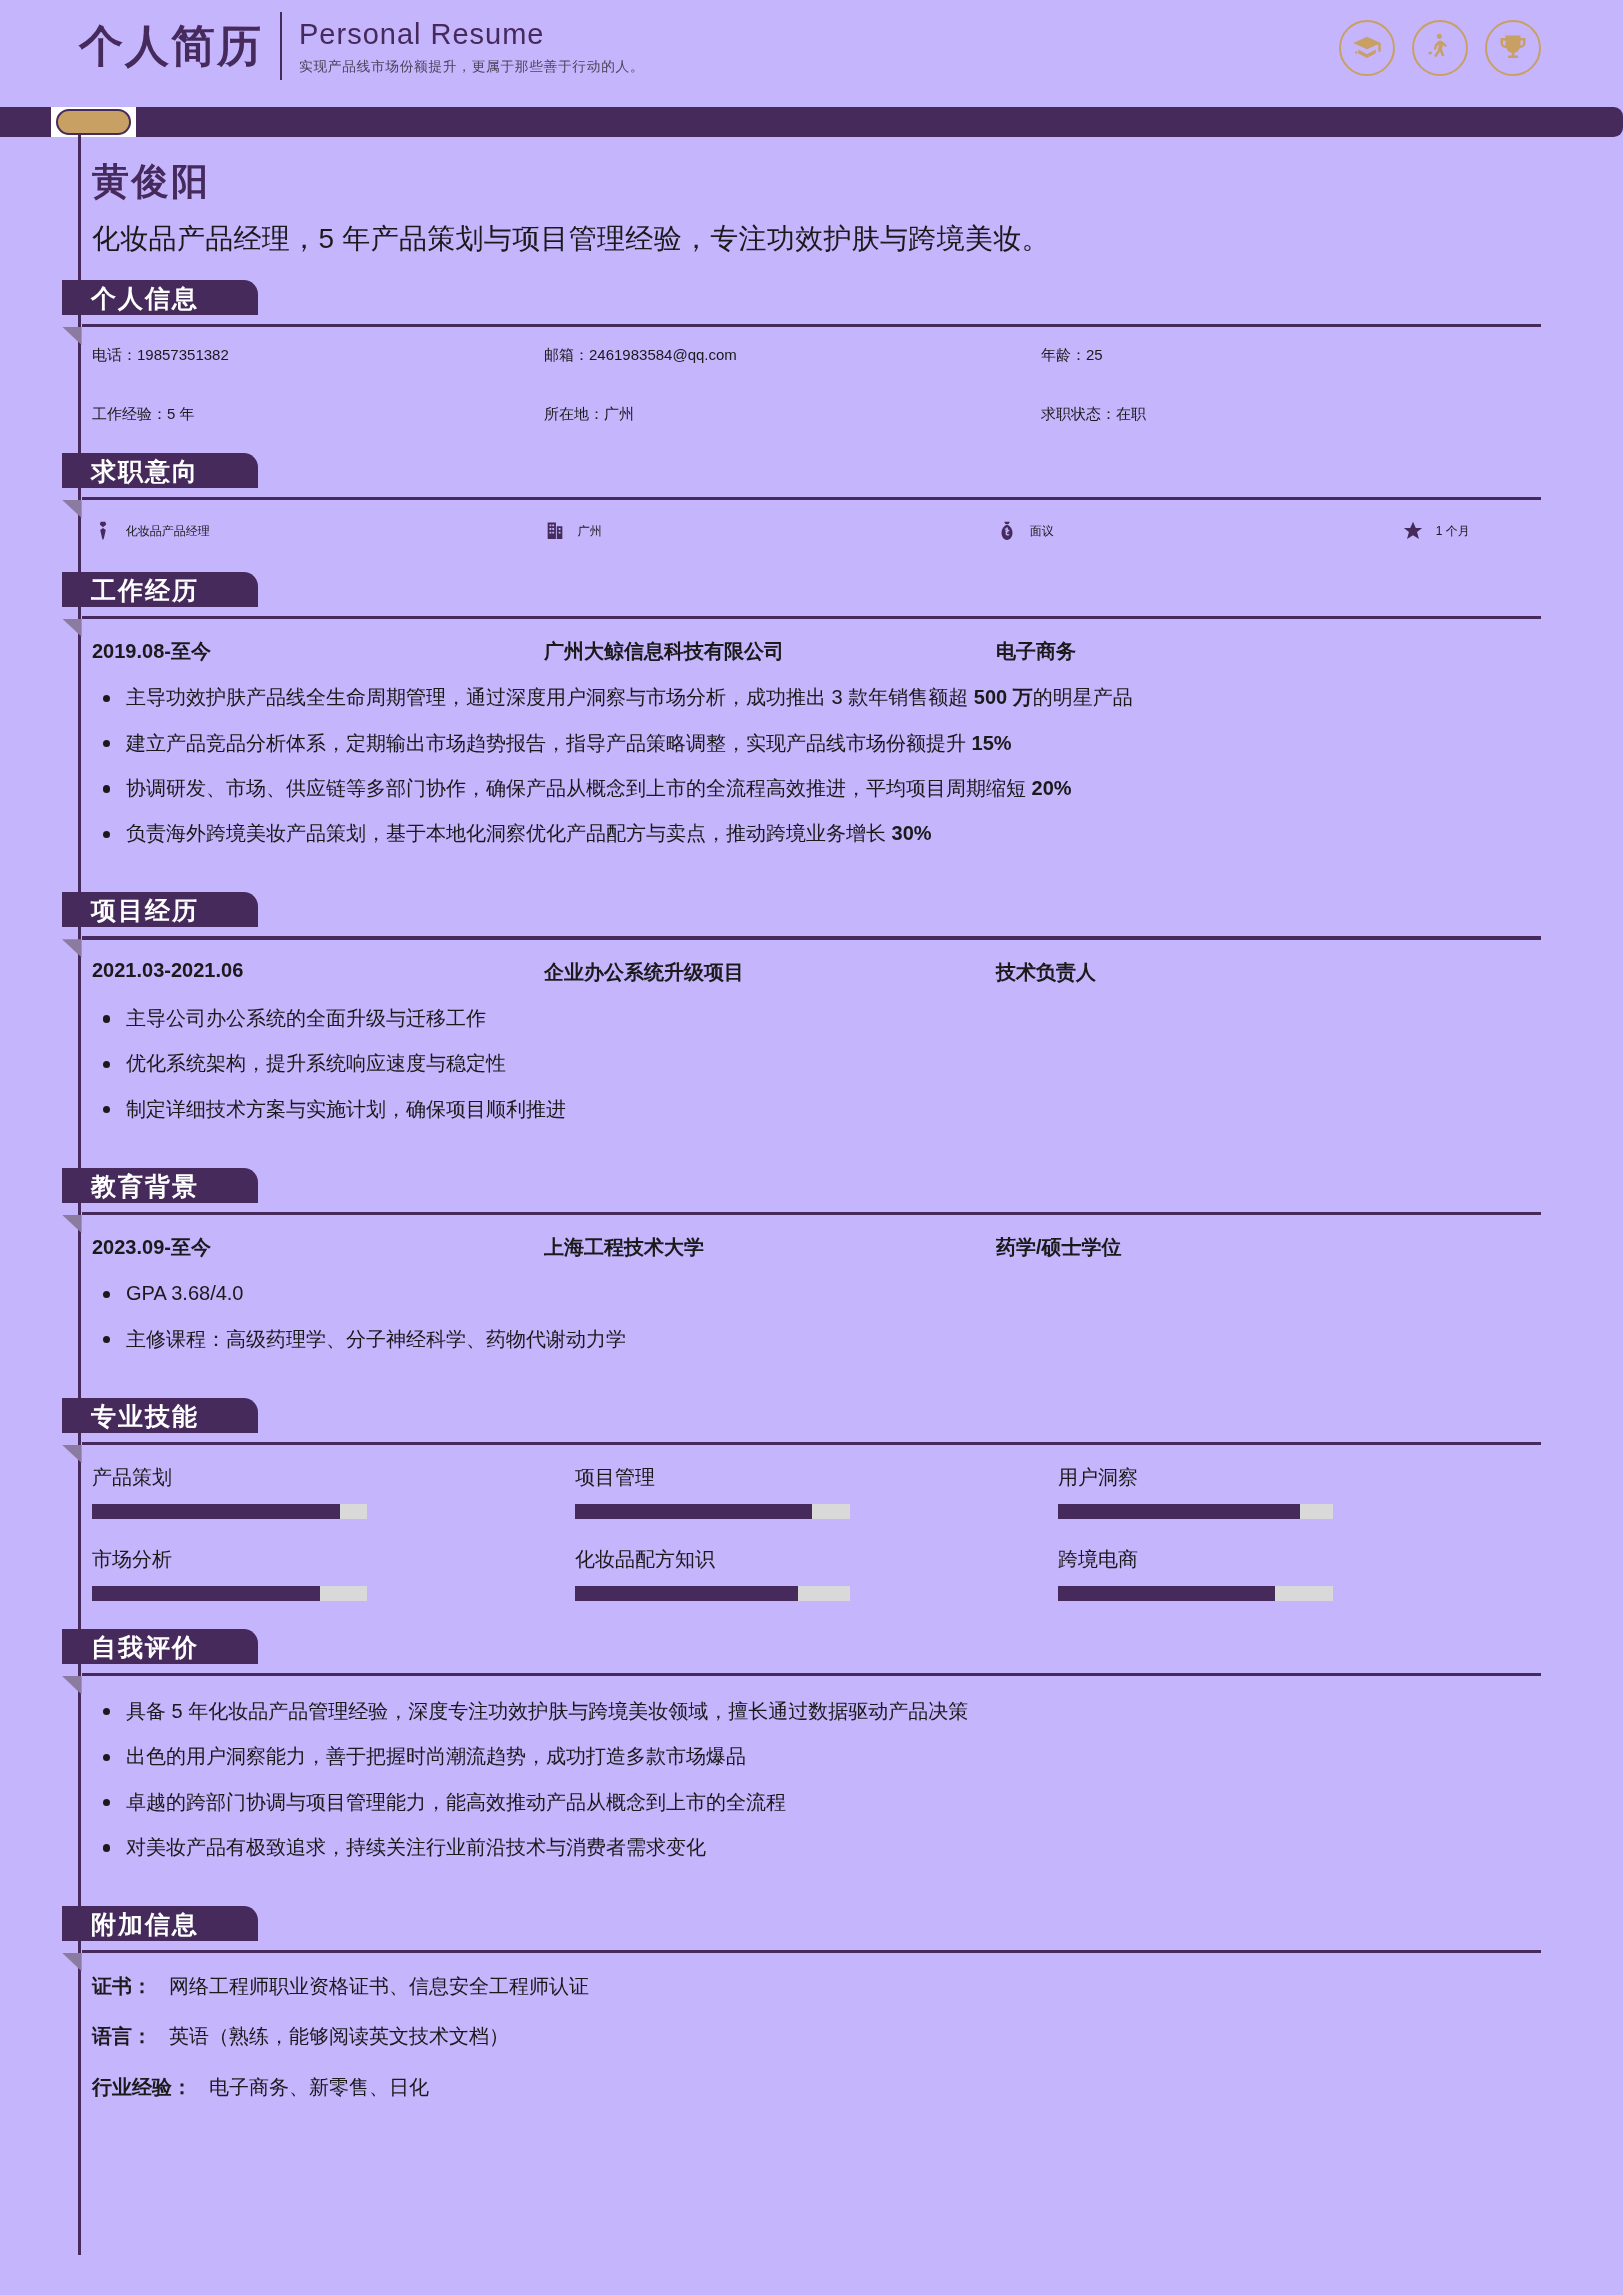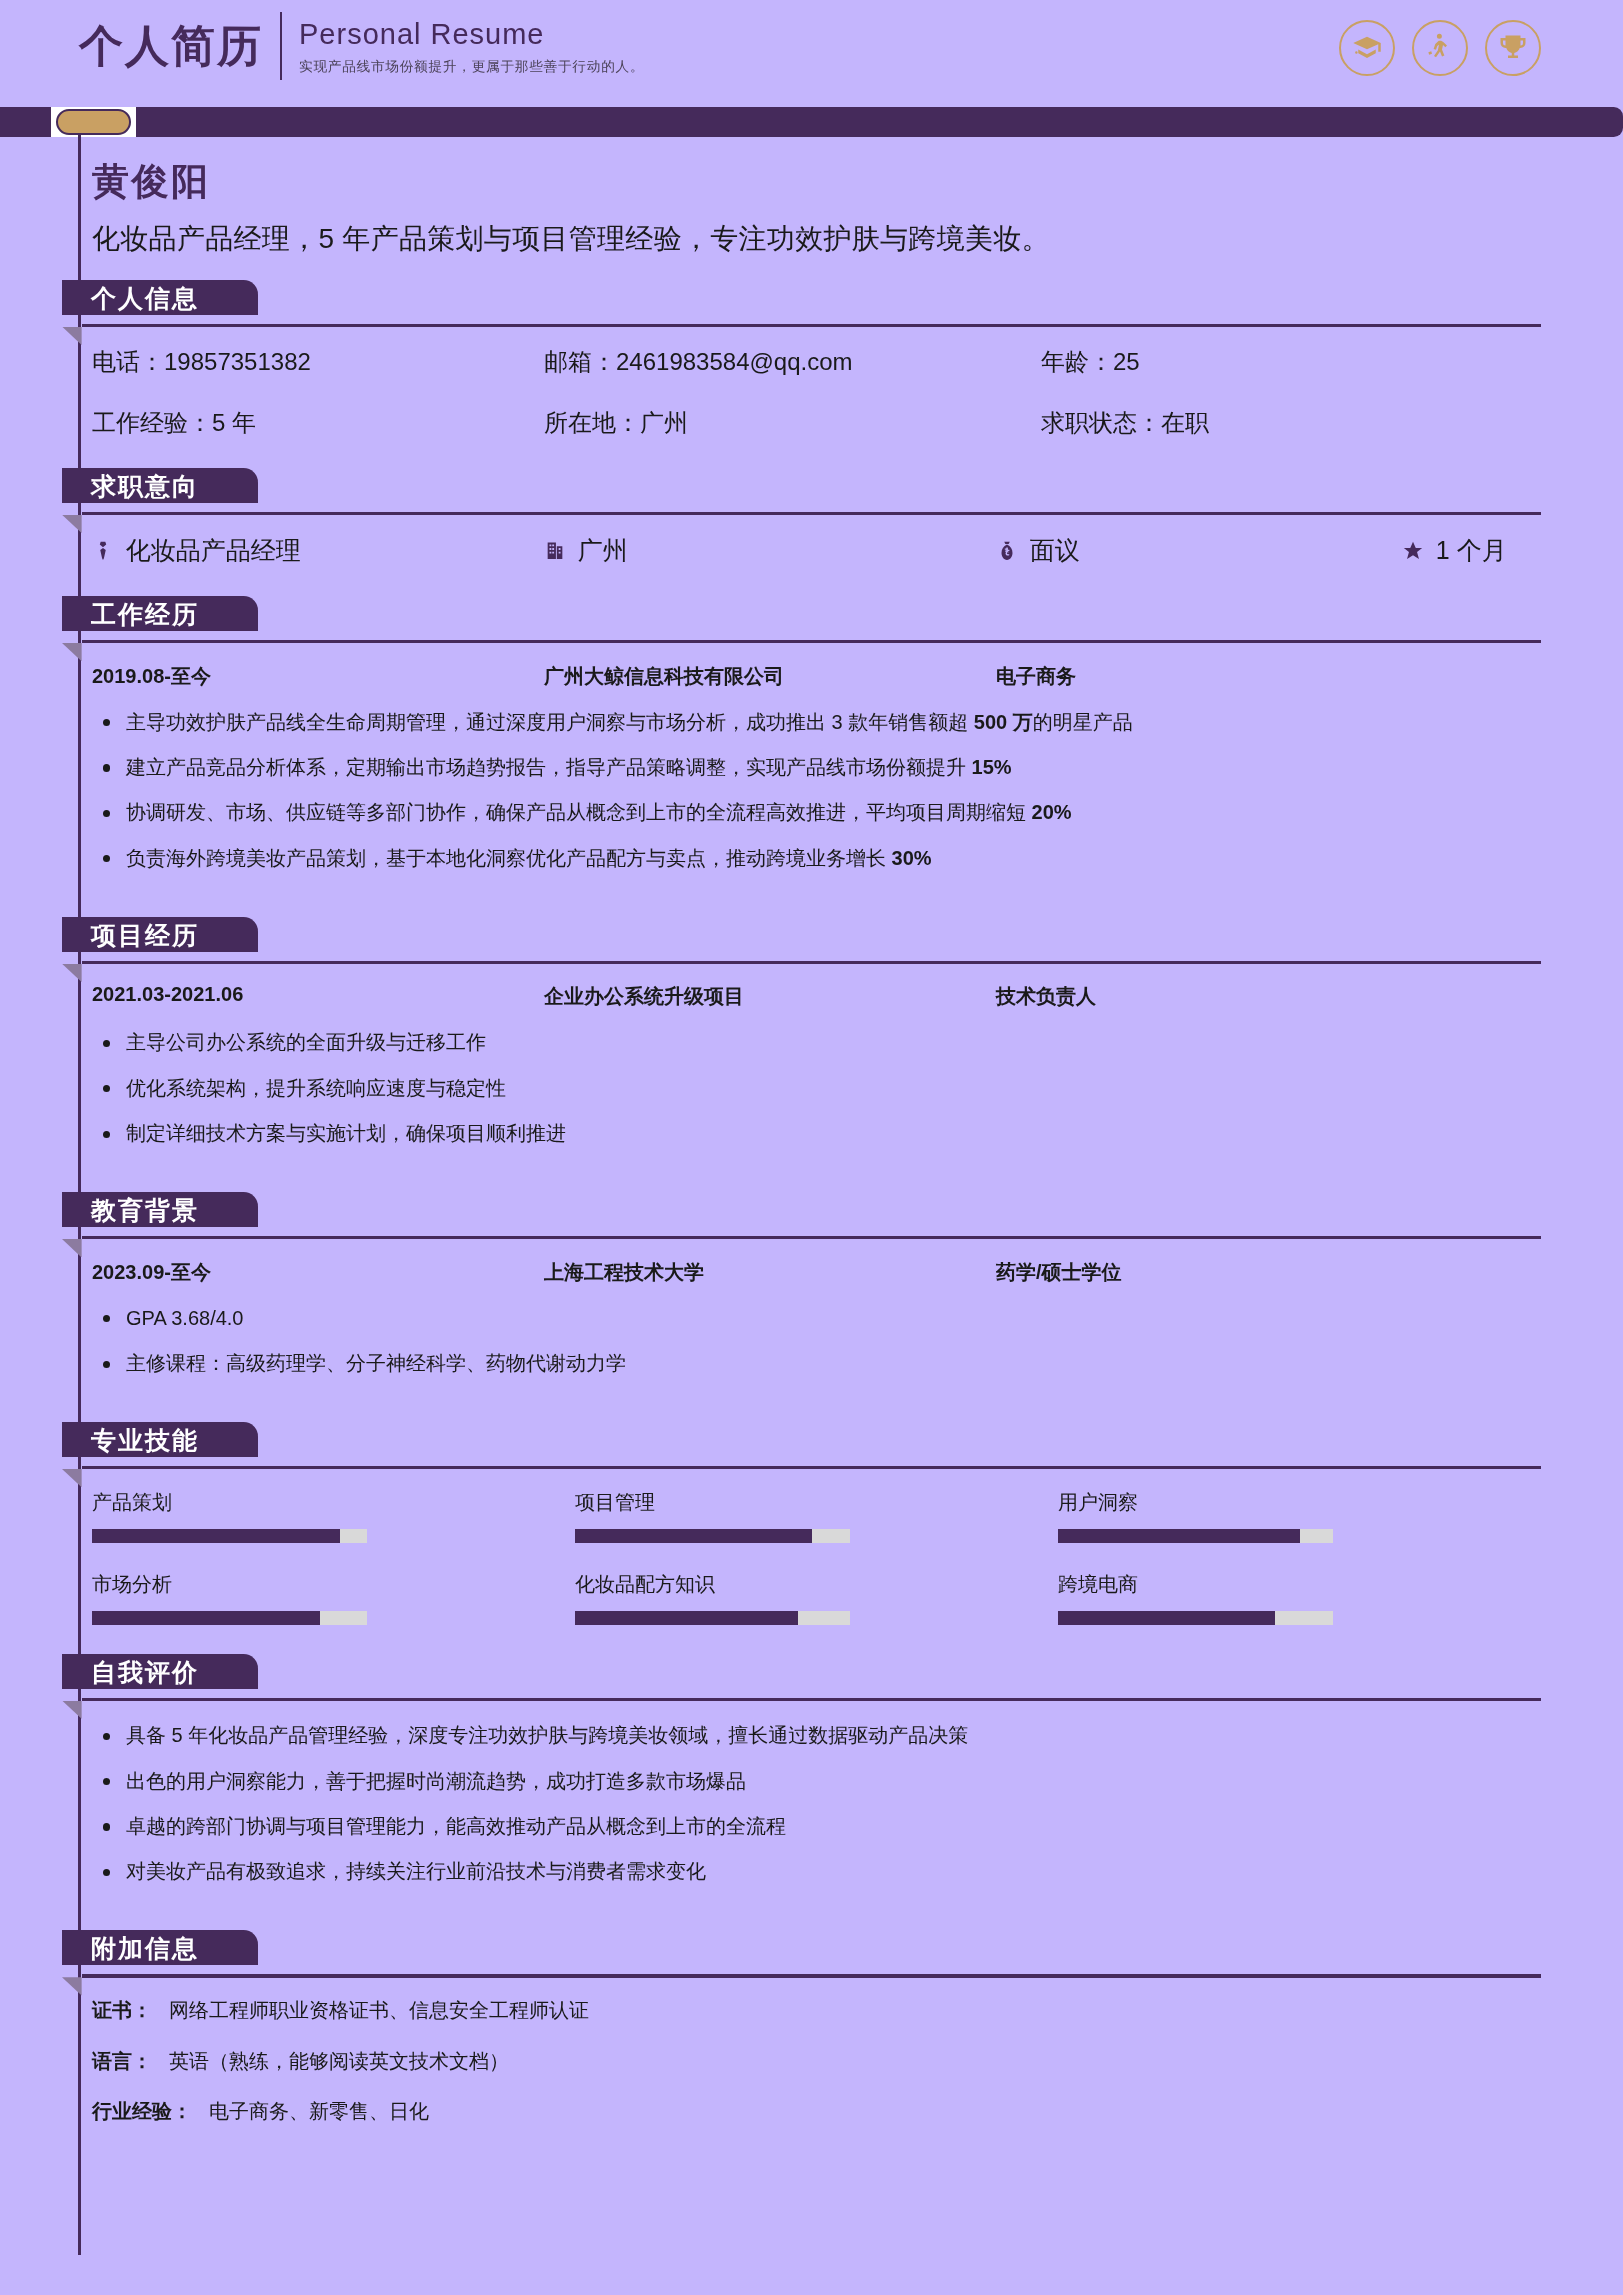--- a/index.html
+++ b/index.html
@@ -105,28 +105,28 @@
   }
   .sec-rule {
     position: absolute; left: 82px; top: 44px; right: 82px;
     height: 3.3px; background: #452A5B;
   }
   .sec-body { padding: 15.7px 82px 6.5px 92px; }
 
   
   .info-grid {
     display: grid; grid-template-columns: 452px 497px 1fr;
-    row-gap: 29px; font-size: 24px;
+    row-gap: 40px; font-size: 15px;
   }
   .info-cell { white-space: nowrap; }
 
   
   .intent-row {
     display: grid; grid-template-columns: 452px 452px 406px 1fr;
-    font-size: 25px; align-items: center;
+    font-size: 12px; align-items: center;
   }
   .intent-cell { display: flex; align-items: center; gap: 11.8px; }
   .intent-ico { width: 22px; height: 23.6px; flex: 0 0 22px; }
   .intent-ico svg { width: 22px; height: 23.6px; fill: #452A5B; }
 
   
   .entry-head {
     display: grid; grid-template-columns: 452px 452px 1fr;
     font-size: 20px; font-weight: 700; margin-bottom: 17px;
   }

